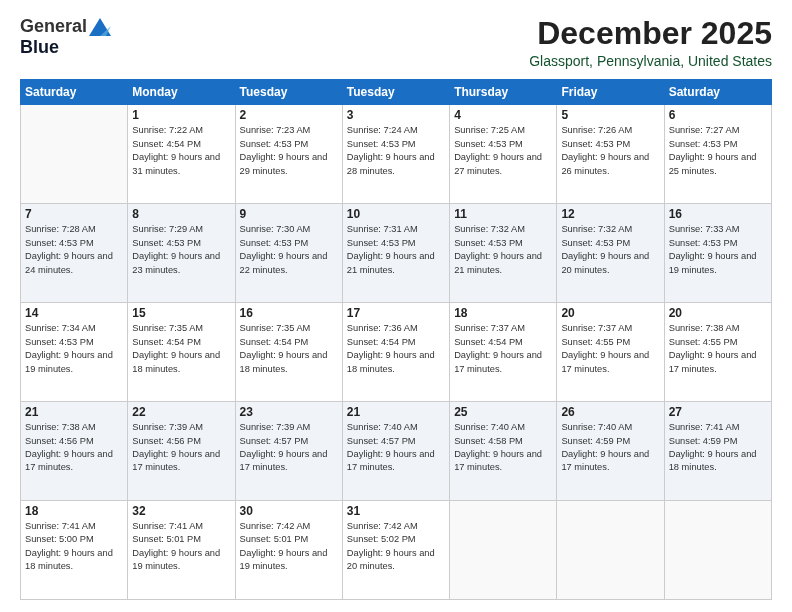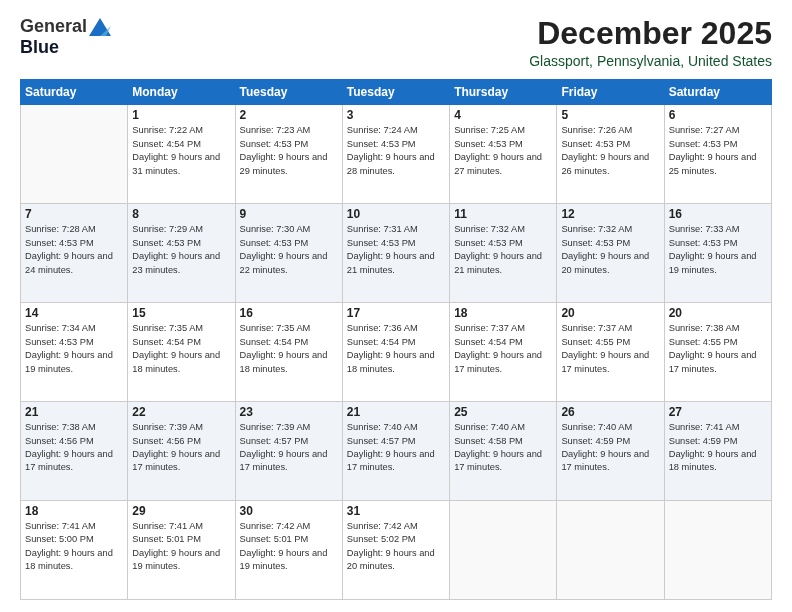--- a/index.html
+++ b/index.html
@@ -255,21 +255,21 @@
             <span class="day-num">27</span>
             <div class="day-detail">Sunrise: 7:41 AM<br>Sunset: 4:59 PM<br>Daylight: 9 hours and 18 minutes.</div>
           </td>
         </tr>
         <tr>
           <td>
             <span class="day-num">18</span>
             <div class="day-detail">Sunrise: 7:41 AM<br>Sunset: 5:00 PM<br>Daylight: 9 hours and 18 minutes.</div>
           </td>
           <td>
-            <span class="day-num">29</span>
+            <span class="day-num">32</span>
             <div class="day-detail">Sunrise: 7:41 AM<br>Sunset: 5:01 PM<br>Daylight: 9 hours and 19 minutes.</div>
           </td>
           <td>
             <span class="day-num">30</span>
             <div class="day-detail">Sunrise: 7:42 AM<br>Sunset: 5:01 PM<br>Daylight: 9 hours and 19 minutes.</div>
           </td>
           <td>
             <span class="day-num">31</span>
             <div class="day-detail">Sunrise: 7:42 AM<br>Sunset: 5:02 PM<br>Daylight: 9 hours and 20 minutes.</div>
           </td>

